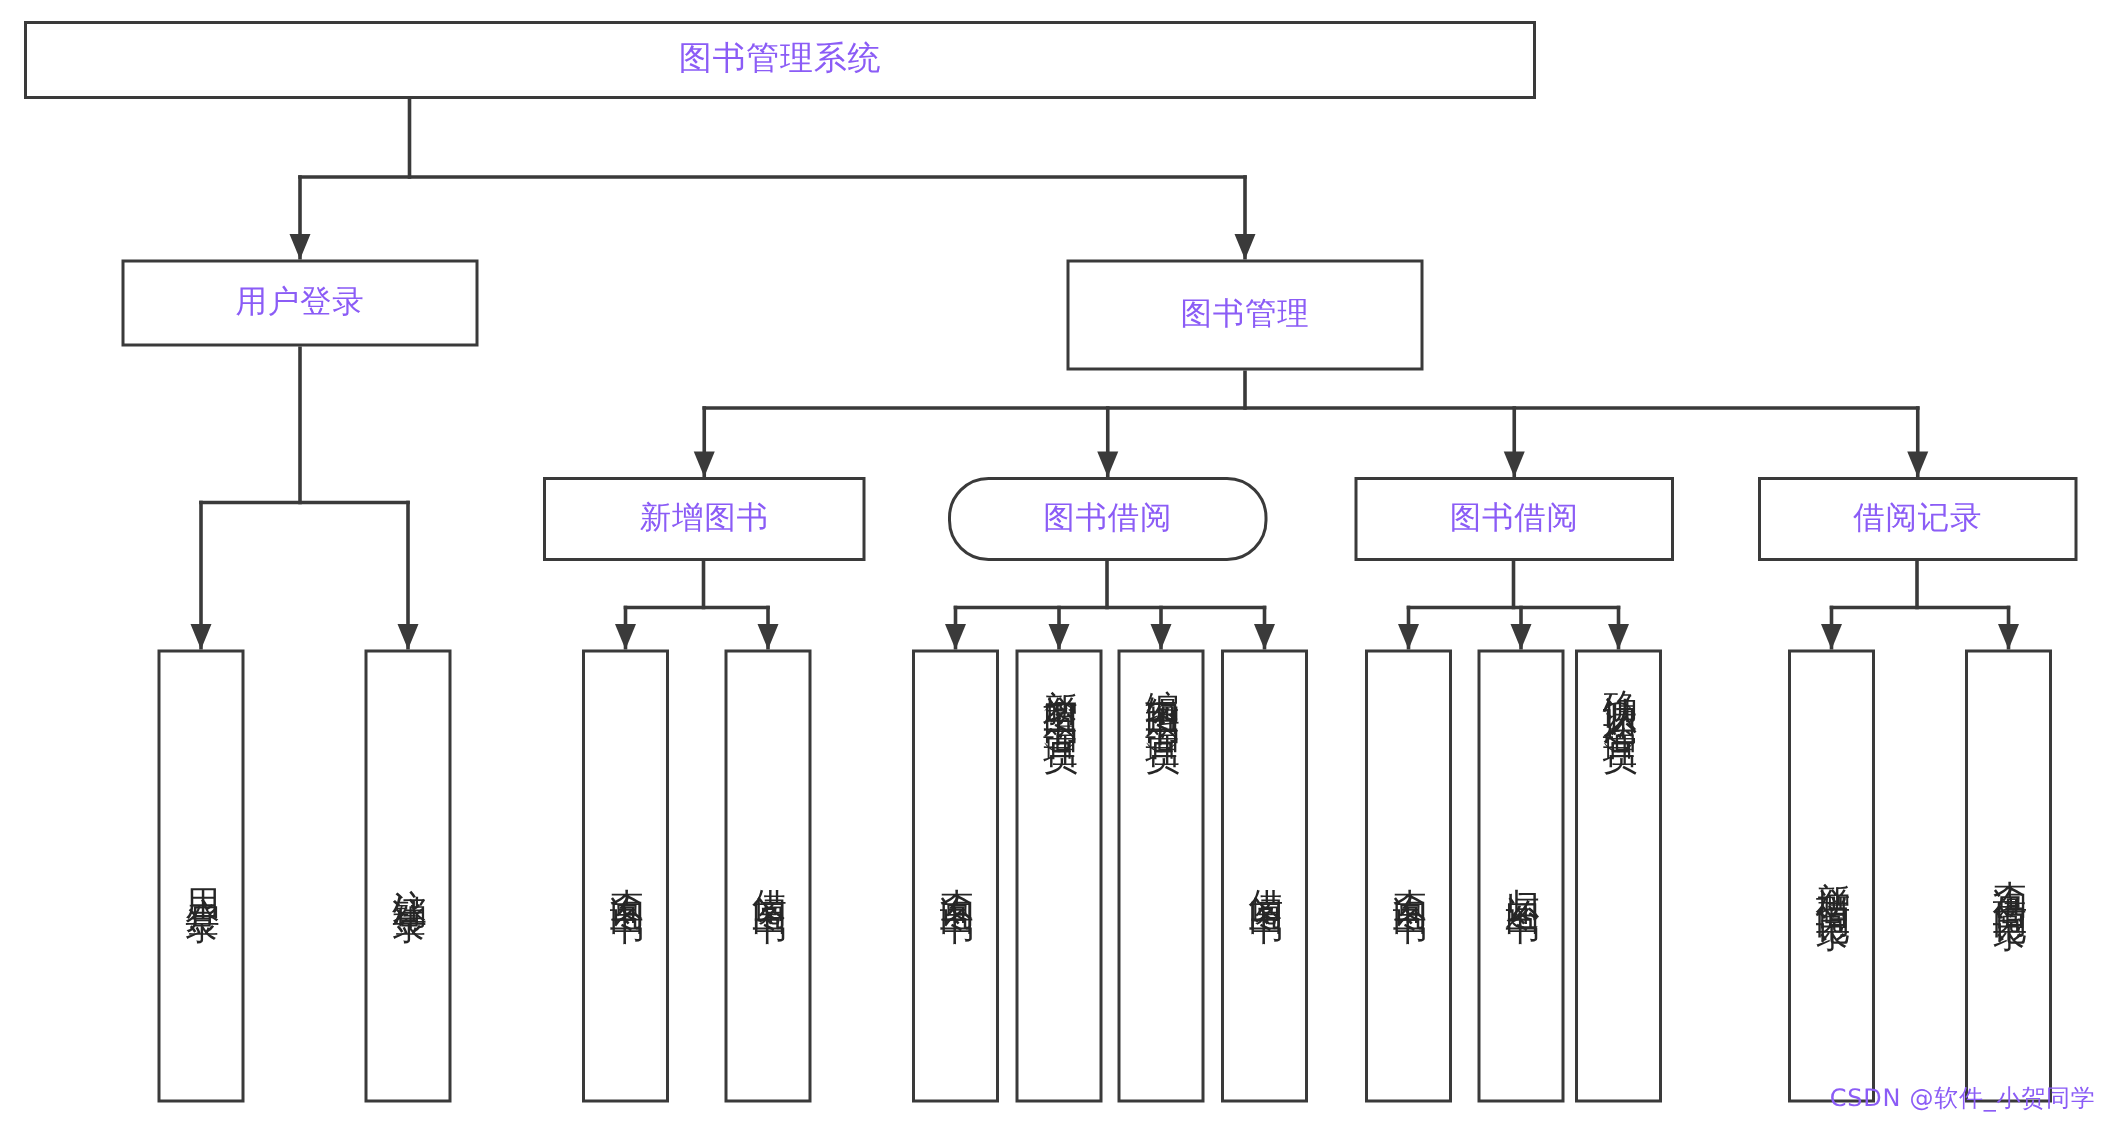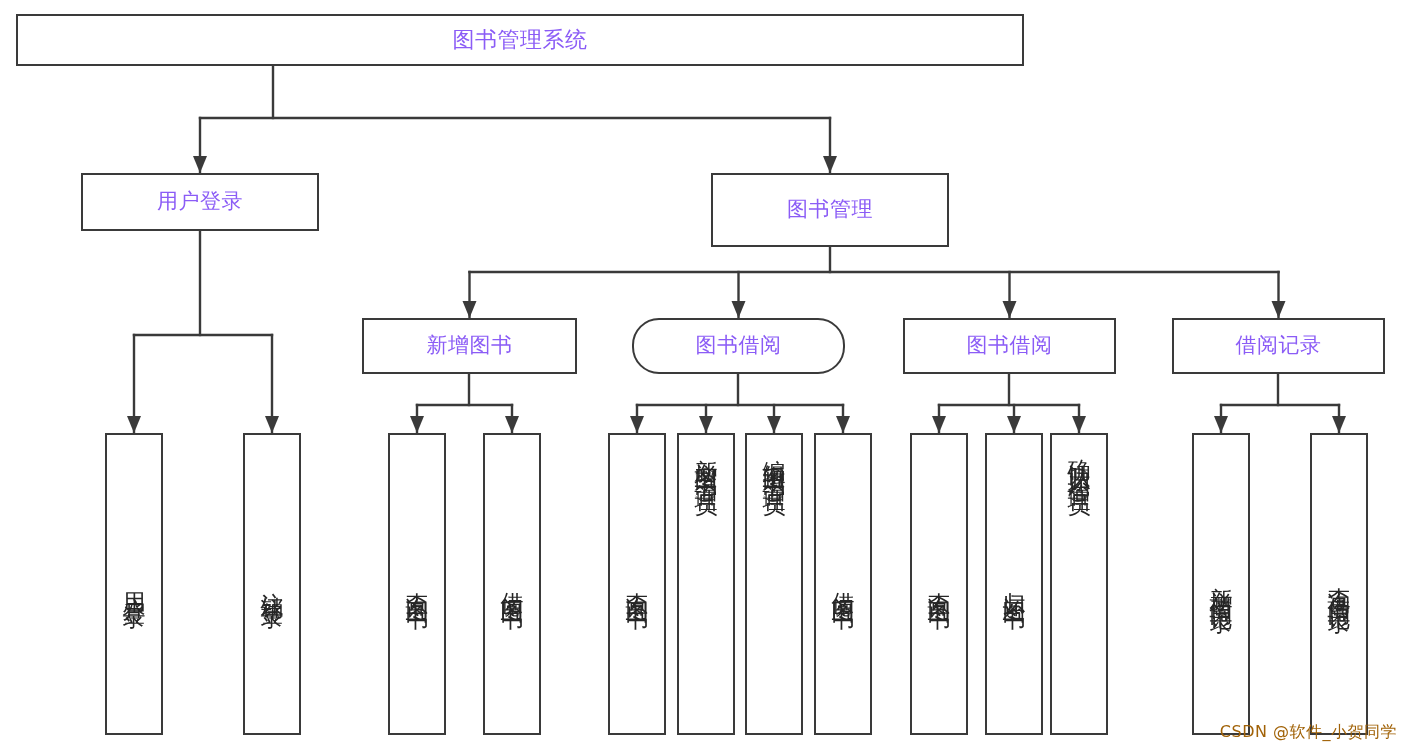--- a/index.html
+++ b/index.html
@@ -25,21 +25,21 @@
   .node-label-v{
     writing-mode:vertical-rl;
     text-orientation:upright;
     font-size:23px;color:#262626;
     letter-spacing:5px;
     line-height:1;
     white-space:nowrap;
   }
   #watermark{
     position:absolute;right:8px;bottom:4px;
-    font-size:16px;color:#a16207;letter-spacing:0.5px;
+    font-size:16px;color:#8b5cf6;letter-spacing:0.5px;
     user-select:none;white-space:nowrap;
   }
 </style>
 </head>
 <body>
 
 <div id="diagram-root">
   <svg id="tree-svg" viewBox="0 0 1405 747">
       <path d="M 273 66 L 273 118" class="conn"></path>
       <path d="M 200 118 L 830 118" class="conn"></path>

